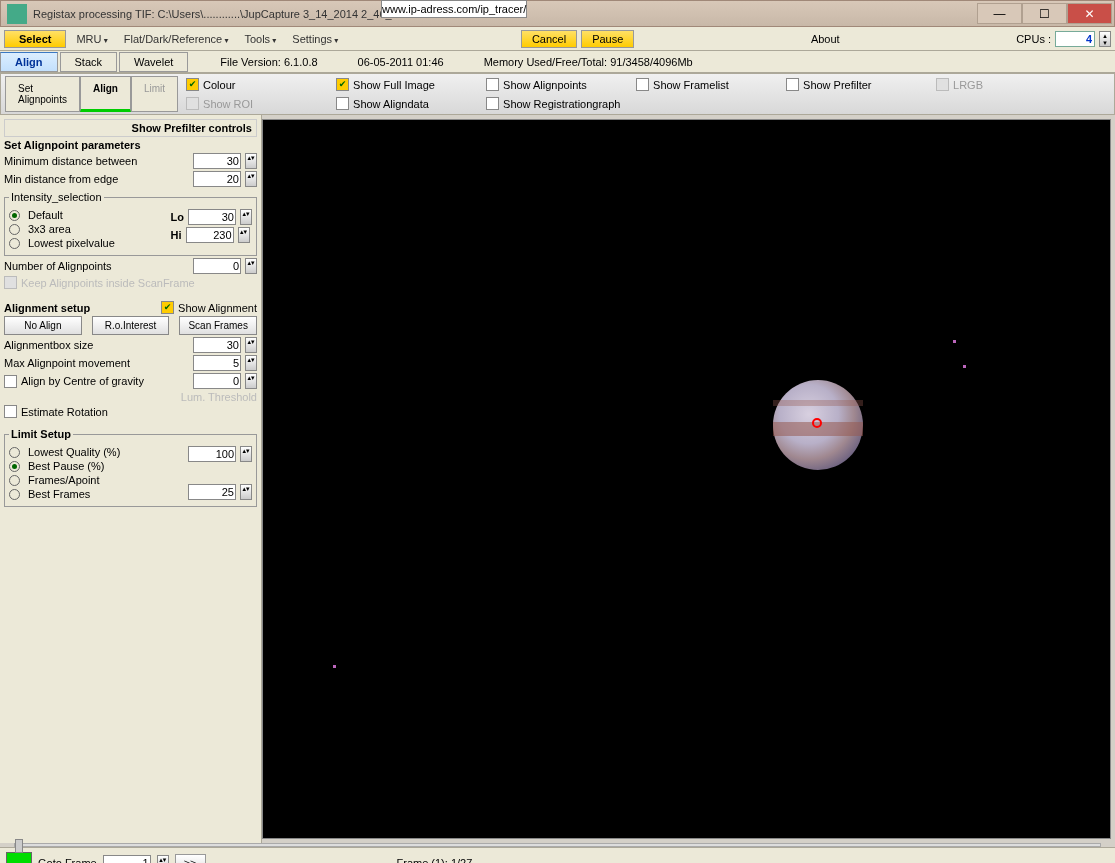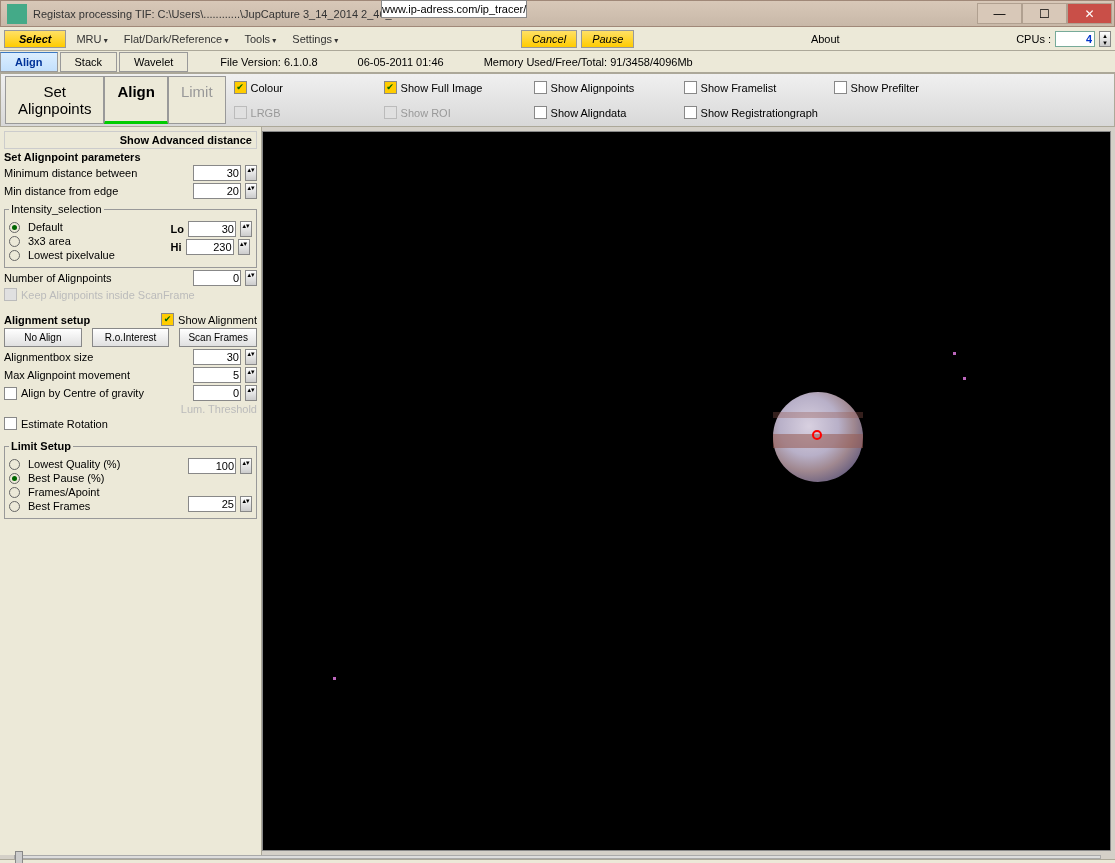--- a/index.html
+++ b/index.html
@@ -7,39 +7,39 @@
 
 .titlebar { height: 27px; background: linear-gradient(#d8c8b8, #c8b8a8); display: flex; align-items: center; padding: 0 2px; border: 1px solid #a08878; position: relative; }
 .titlebar .icon { width: 20px; height: 20px; margin: 0 4px; background: #4a8; }
 .titlebar .title { flex: 1; color: #333; padding-left: 2px; }
 .titlebar .overlay-url { position: absolute; left: 380px; top: -1px; background: #fff; border: 1px solid #888; padding: 2px 0; font-size: 11px; }
 .winbtns { display: flex; gap: 0; }
 .winbtn { width: 45px; height: 21px; background: #d8c8b8; border: 1px solid #b0a090; display: flex; align-items: center; justify-content: center; font-size: 12px; }
 .winbtn.close { background: #c94f48; color: #fff; width: 45px; }
 
 .menubar { height: 24px; background: #ece9d8; display: flex; align-items: center; padding: 0 4px; gap: 4px; border-bottom: 1px solid #aca899; }
-.btn { padding: 2px 10px; border: 1px solid #999; background: linear-gradient(#fff, #e0e0e0); cursor: pointer; font-style: italic; }
+.btn { padding: 2px 10px; border: 1px solid #999; background: linear-gradient(#fff, #e0e0e0); cursor: pointer; }
 .btn.select { background: linear-gradient(#ffe066, #ffcc00); font-weight: bold; padding: 2px 14px; }
 .btn.cancel { background: linear-gradient(#ffe066, #ffcc00); }
 .btn.pause { background: linear-gradient(#ffe066, #ffcc00); }
 .menuitem { padding: 2px 6px; cursor: pointer; color: #333; }
 .menuitem::after { content: " ▾"; font-size: 8px; }
 .flex-spacer { flex: 1; }
 .cpu-input { width: 40px; border: 1px solid #7a9; background: #fff; text-align: right; padding: 1px 2px; color: #0033cc; font-weight: bold; }
 
 .tabbar { height: 22px; background: #ece9d8; display: flex; align-items: center; border-bottom: 1px solid #aca899; }
 .tab { padding: 3px 14px; border: 1px solid #999; background: #ece9d8; margin-right: 2px; cursor: pointer; }
 .tab.active { background: linear-gradient(#dbeeff, #c3e0fc); color: #003399; font-weight: bold; border-top: 1px solid #3a78c3; }
 .tabbar .info { margin-left: 30px; }
 .tabbar .info2 { margin-left: 40px; }
 .tabbar .info3 { margin-left: 40px; }
 
 .toolbar2 { background: linear-gradient(#f0f0f0, #d8d8d8); padding: 2px 4px; border: 1px solid #aca899; display: flex; }
 .sub-tabs { display: flex; }
-.sub-tab { padding: 6px 12px; border: 1px solid #999; background: #ece9d8; cursor: pointer; font-size: 15px; text-align: center; }
+.sub-tab { padding: 6px 12px; border: 1px solid #999; background: #ece9d8; cursor: pointer; font-size: 10px; }
 .sub-tab.active { border-bottom: 3px solid #0c0; }
 .sub-tab.disabled { color: #999; }
 .check-row { display: flex; flex-wrap: wrap; flex: 1; padding: 2px 8px; gap: 6px 10px; }
 .check-cell { width: 140px; display: flex; align-items: center; gap: 4px; }
 .chk { width: 13px; height: 13px; border: 1px solid #888; background: #fff; display: inline-flex; align-items: center; justify-content: center; font-size: 9px; }
 .chk.on { background: #fff; }
 .chk.on::after { content: "✔"; color: #060; background:#ffcc00; width:100%; height:100%; text-align:center; line-height:11px; }
 .chk.disabled { background: #e0e0e0; border-color: #bbb; }
 .check-cell.disabled { color: #999; }
 
@@ -164,21 +164,21 @@
       </div>
     <div class="check-cell">
         <span class="chk"></span>
         <span>Show Registrationgraph</span>
       </div>
   </div>
 </div>
 
 <div class="main">
   <div class="sidebar">
-    <div class="adv-controls">Show Advanced distance</div>
+    <div class="adv-controls">Show Prefilter controls</div>
 
     <div class="group">
       <div class="group-title">Set Alignpoint parameters</div>
       <div class="param-row">
         <span class="label">Minimum distance between</span>
         <input class="spin" value="30" style="">
         <div class="spin-btns">▴▾</div>
       </div>
       <div class="param-row">
         <span class="label">Min distance from edge</span>

